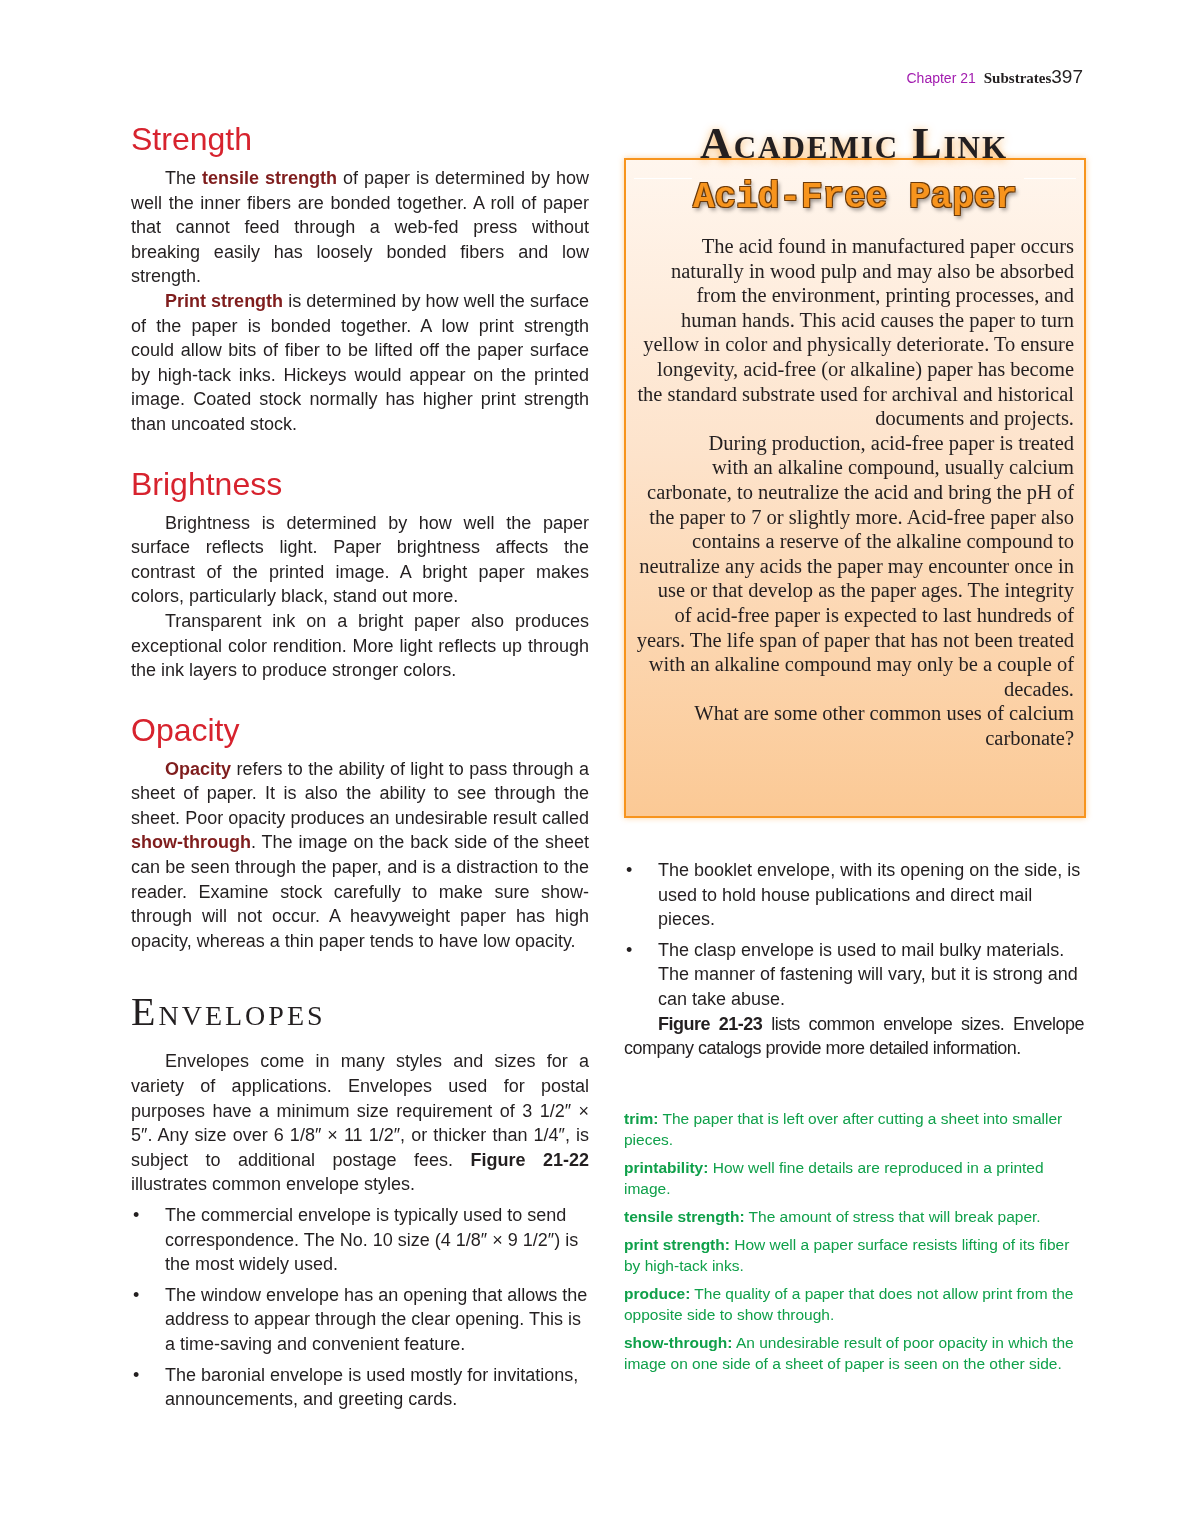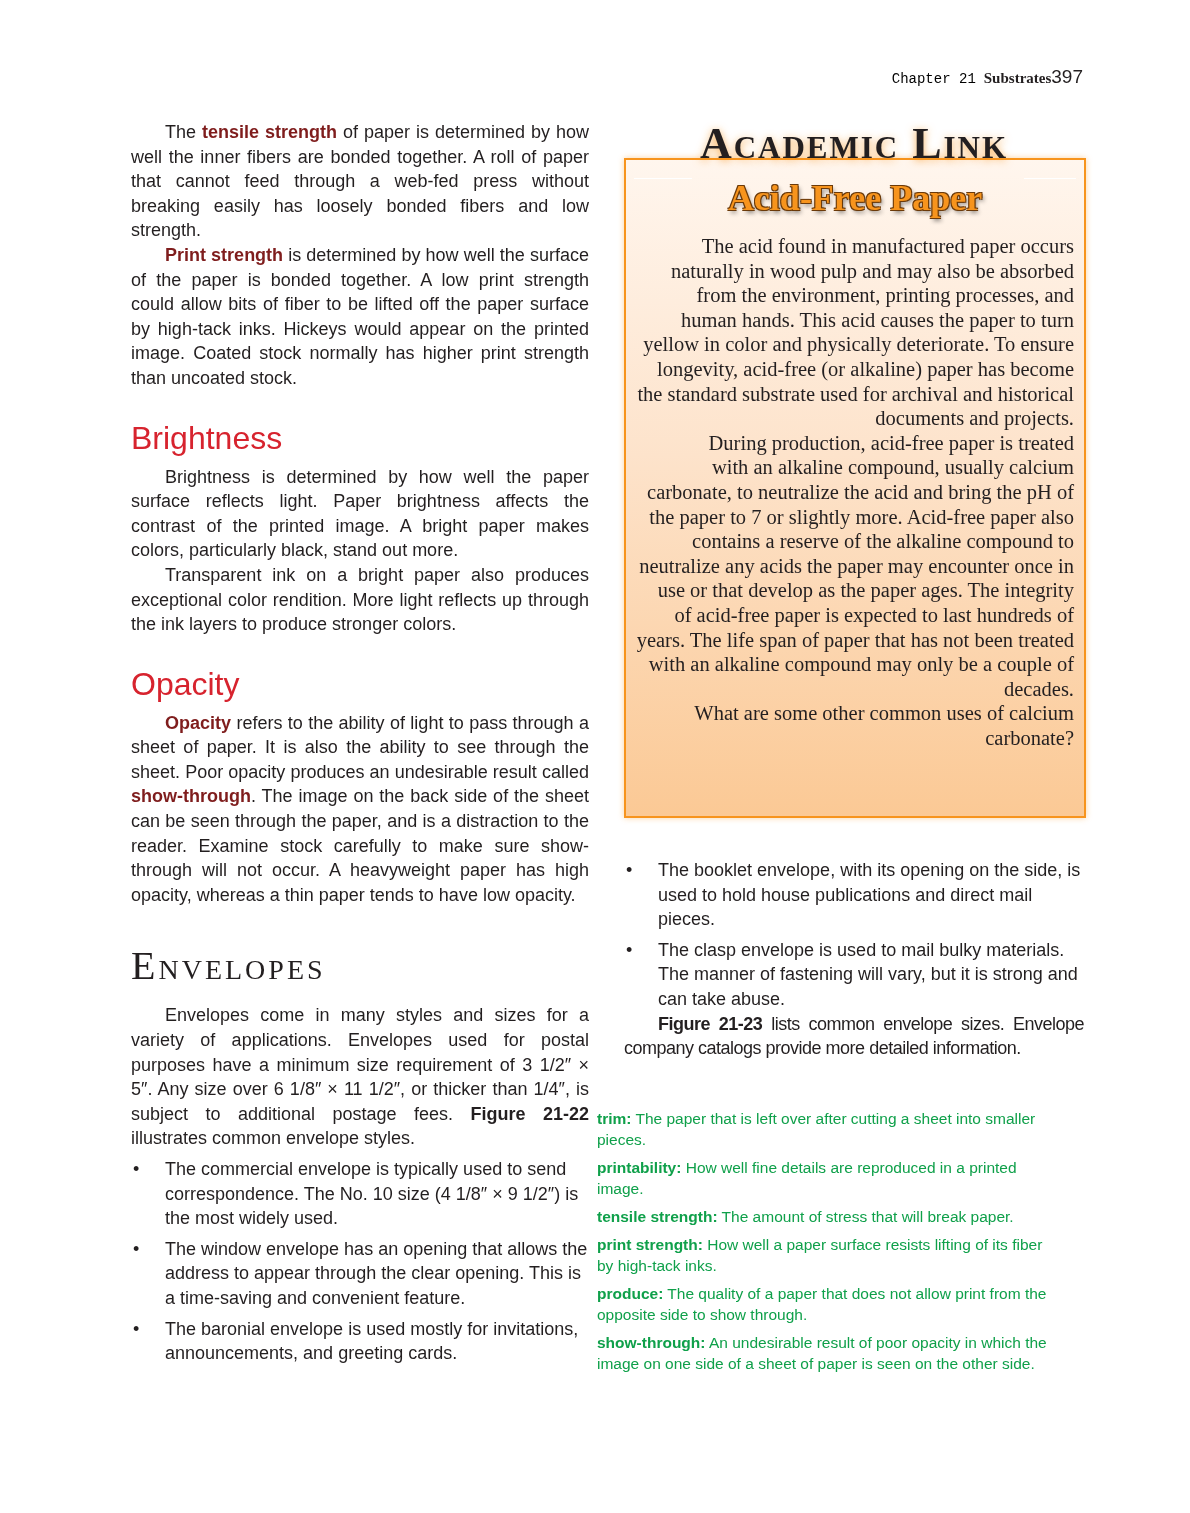--- a/index.html
+++ b/index.html
@@ -1,19 +1,19 @@
 <!DOCTYPE html>
 <html><head>
 <meta charset="utf-8">
 <style>
   html, body { margin:0; padding:0; background:#ffffff; }
   body { width:1190px; height:1513px; position:relative; overflow:hidden; color:#231f20; }
 
   .running-head { position:absolute; top:66px; right:107px; font-size:14px; white-space:nowrap; }
-  .running-head .chap { color:#000000; font-family:Liberation Mono, monospace; }
+  .running-head .chap { color:#a21caf; font-family:Liberation Sans, sans-serif; }
   .running-head .sect { font-family:"Liberation Serif", serif; font-weight:bold; margin-left:8px; font-size:15px;}
   .running-head .pg { font-family:"Liberation Sans", sans-serif; font-size:19px;}
 
   .col-left { position:absolute; left:131px; top:120px; width:458px; }
   .col-right { position:absolute; left:624px; width:460px; }
 
   h2.sub { font-family:"Liberation Sans", sans-serif; font-weight:normal; color:#d7232e; font-size:32px; margin:0 0 8px 0; line-height:38px; }
   p.body { font-family:"Liberation Sans", sans-serif; font-size:18px; line-height:24.6px; margin:0; text-align:justify; }
   p.body.indent { text-indent:34px; }
   .kt { color:#7f1d1d; font-weight:bold; }
@@ -22,38 +22,39 @@
 
   h1.major { font-family:"Liberation Serif", serif; font-weight:normal; font-size:40px; letter-spacing:3px; margin:0 0 14px 0; line-height:46px; font-variant: small-caps; }
 
   ul.bul { list-style:none; margin:6px 0 0 0; padding:0; }
   ul.bul li { position:relative; padding-left:34px; font-family:"Liberation Sans", sans-serif; font-size:18px; line-height:24.6px; margin-bottom:6px; }
   ul.bul li .dot { position:absolute; left:2px; top:0; }
 
   
   .al-title { position:absolute; left:624px; top:118px; width:460px; text-align:center; font-family:"Liberation Serif", serif; font-weight:bold; font-size:44px; letter-spacing:2px; font-variant:small-caps; color:#231f20; text-shadow:0 2px 8px rgba(247,148,29,0.75); line-height:52px; z-index:2; }
   .al-box { position:absolute; left:624px; top:158px; width:458px; height:656px; border:2px solid #f7941d; background:linear-gradient(180deg,#fff6ee 0%, #fde3cb 45%, #fbc995 100%); box-shadow:0 0 6px rgba(247,148,29,0.4); }
-  .al-sub { position:absolute; left:0; right:0; top:16px; text-align:center; font-family:Liberation Serif, serif; font-weight:bold; font-size:36px; color:#f7941d; text-shadow:1px 1px 0 #6b3a0a, -1px -1px 0 #6b3a0a, 1px -1px 0 #6b3a0a, -1px 1px 0 #6b3a0a, 2px 3px 4px rgba(0,0,0,0.45); line-height:44px; }
+  .al-sub { position:absolute; left:0; right:0; top:16px; text-align:center; font-family:Liberation Mono, monospace; font-weight:bold; font-size:36px; color:#f7941d; text-shadow:1px 1px 0 #6b3a0a, -1px -1px 0 #6b3a0a, 1px -1px 0 #6b3a0a, -1px 1px 0 #6b3a0a, 2px 3px 4px rgba(0,0,0,0.45); line-height:44px; }
   .al-line { position:absolute; top:18px; height:1px; background:#ffffff; }
   .al-body { position:absolute; left:10px; right:10px; top:74px; font-family:"Liberation Serif", serif; font-size:20.5px; line-height:24.6px; color:#231f20; }
   .al-body p { margin:0;text-align:right; }
   .al-body p.indent { text-indent:34px; }
 
-  .gloss { position:absolute; left:597px; top:1108px; width:462px; font-family:"Liberation Sans", sans-serif; font-size:15.5px; line-height:21px; color:#0fa04a; }
+  .gloss { position:absolute; left:624px; top:1108px; width:462px; font-family:"Liberation Sans", sans-serif; font-size:15.5px; line-height:21px; color:#0fa04a; }
   .gloss .entry { margin-bottom:7px; }
   .gloss .term { font-weight:bold; }
 </style>
 </head>
 <body>
 
 <div class="running-head">
   <span class="chap">Chapter 21</span><span class="sect">Substrates</span><span class="pg">397</span>
 </div>
 
 <div class="col-left">
+  <h2 class="sub">Strength</h2>
   <p class="body indent"><span>The </span><span class="kt">tensile strength</span><span> of paper is determined by how well the inner fibers are bonded together. A roll of paper that cannot feed through a web-fed press without breaking easily has loosely bonded fibers and low strength.</span></p>
   <p class="body indent"><span class="kt">Print strength</span><span> is determined by how well the surface of the paper is bonded together. A low print strength could allow bits of fiber to be lifted off the paper surface by high-tack inks. Hickeys would appear on the printed image. Coated stock normally has higher print strength than uncoated stock.</span></p>
   <div class="gap"></div>
   <h2 class="sub">Brightness</h2>
   <p class="body indent">Brightness is determined by how well the paper surface reflects light. Paper brightness affects the contrast of the printed image. A bright paper makes colors, particularly black, stand out more.</p>
   <p class="body indent">Transparent ink on a bright paper also produces exceptional color rendition. More light reflects up through the ink layers to produce stronger colors.</p>
   <div class="gap"></div>
   <h2 class="sub">Opacity</h2>
   <p class="body indent"><span class="kt">Opacity</span><span> refers to the ability of light to pass through a sheet of paper. It is also the ability to see through the sheet. Poor opacity produces an undesirable result called </span><span class="kt">show-through</span><span>. The image on the back side of the sheet can be seen through the paper, and is a distraction to the reader. Examine stock carefully to make sure show-through will not occur. A heavyweight paper has high opacity, whereas a thin paper tends to have low opacity.</span></p>
   <div class="gap" style="height:36px"></div>

